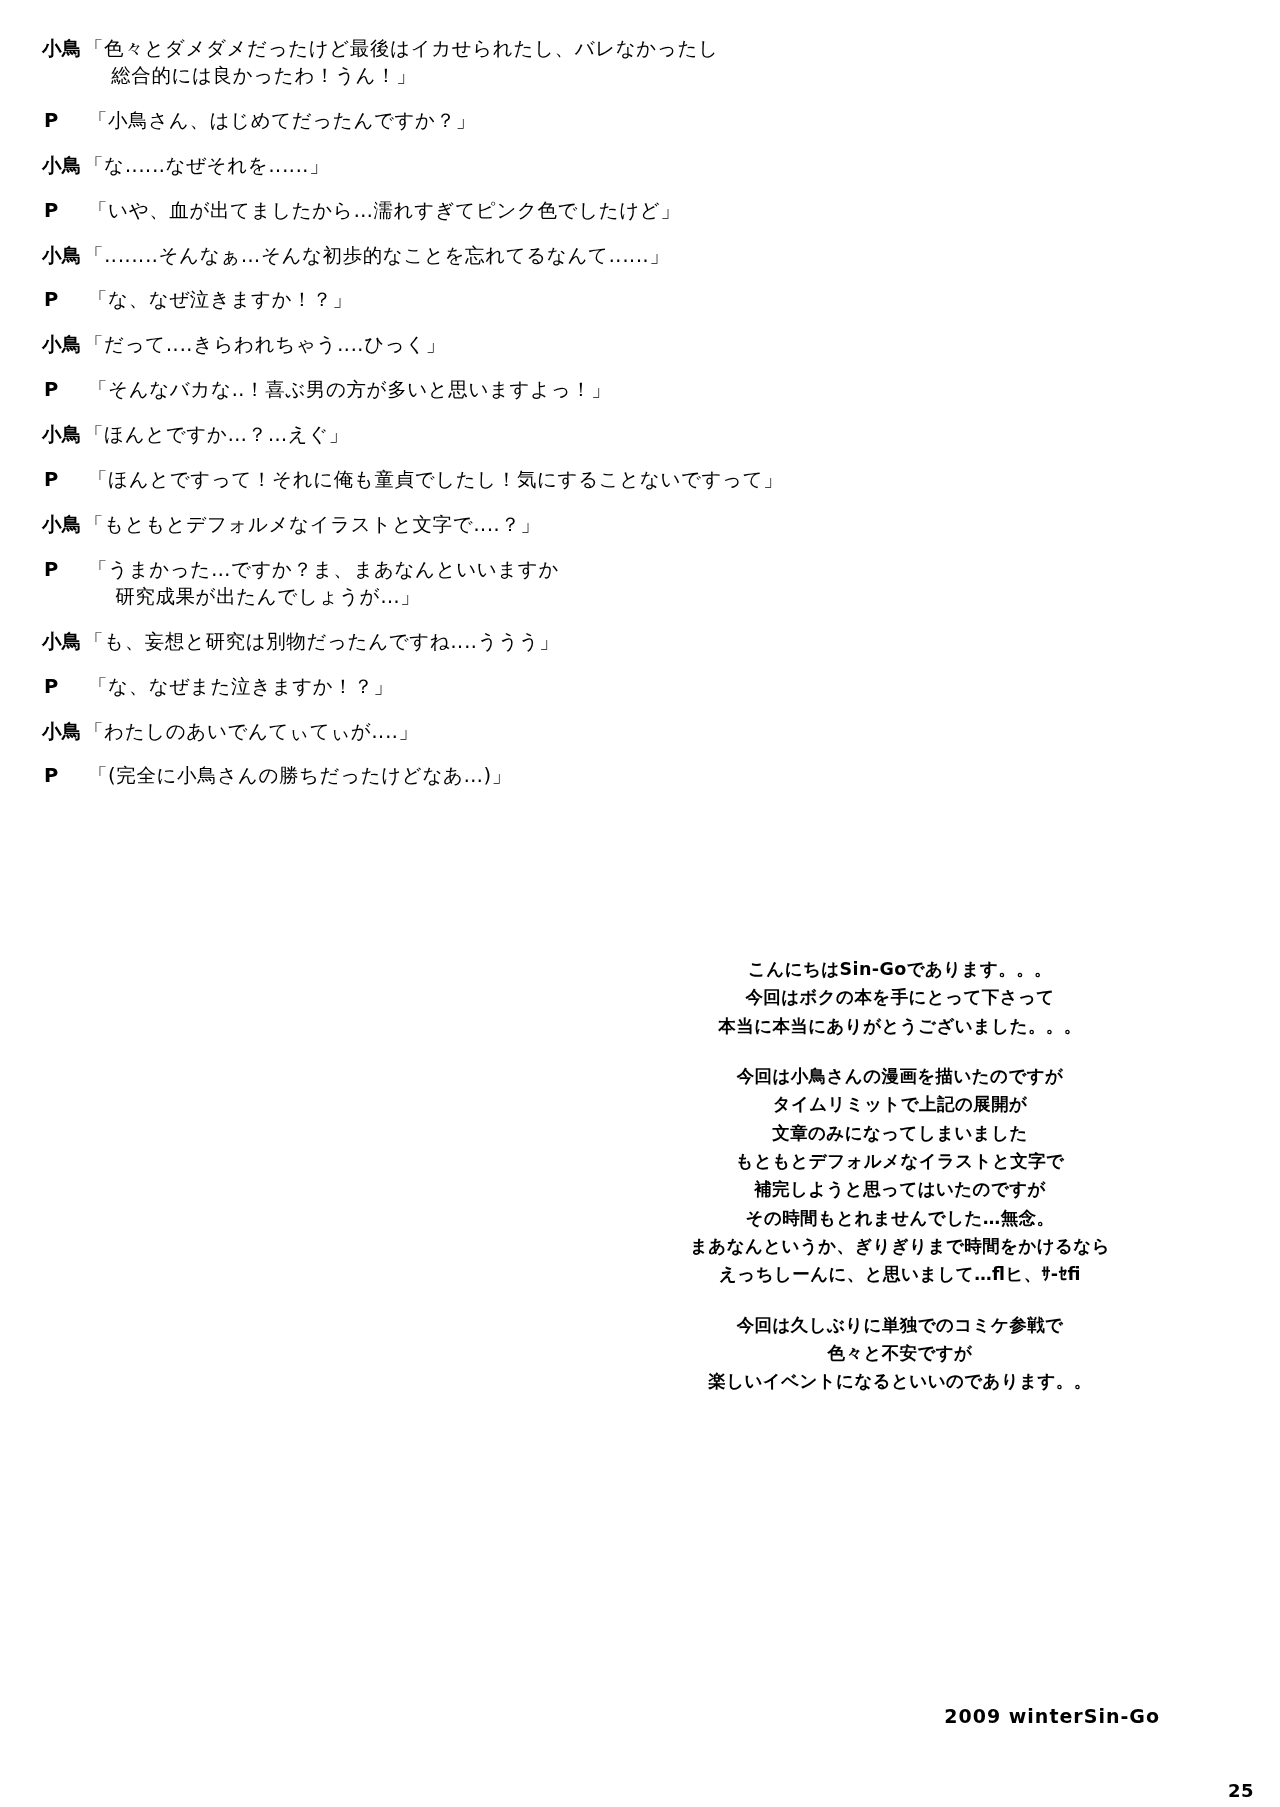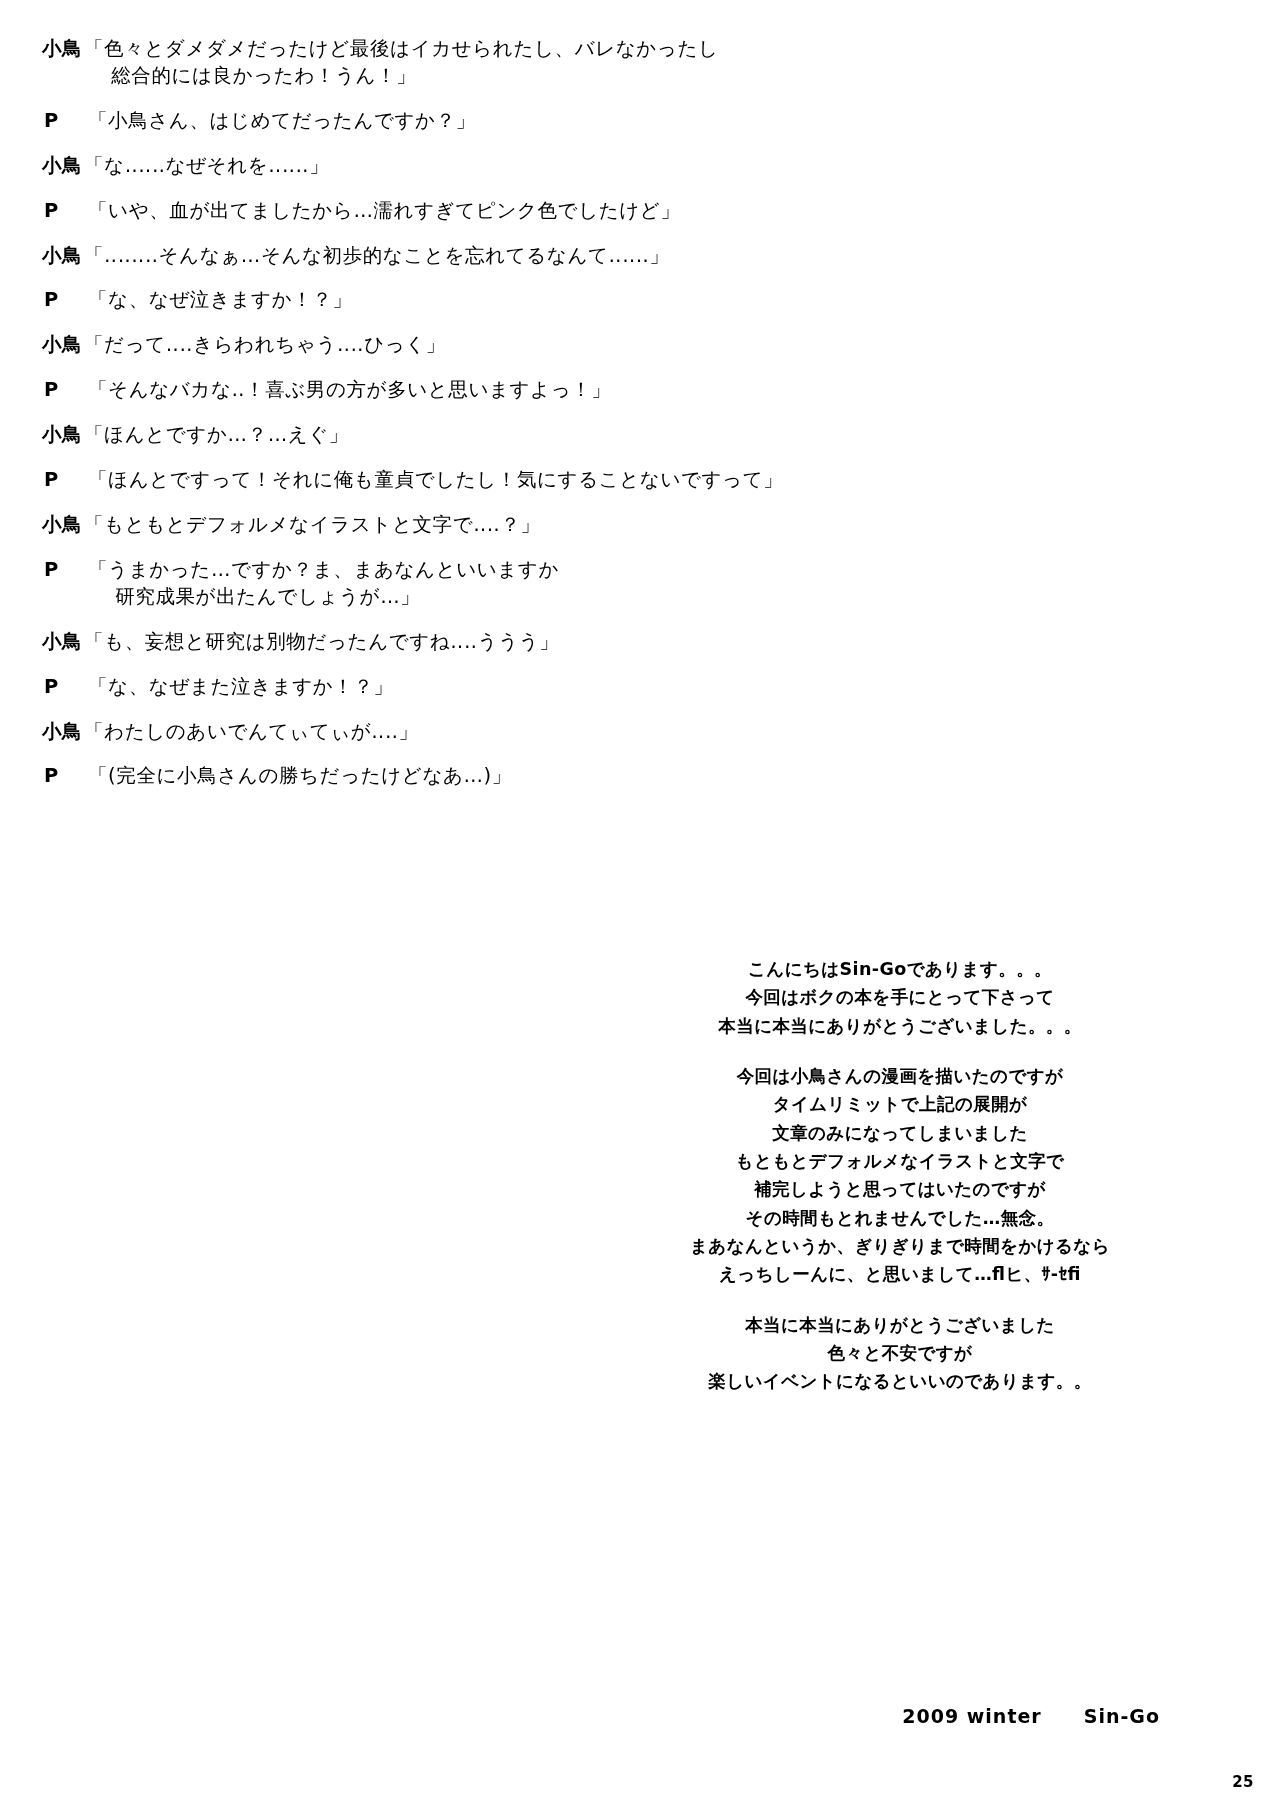--- a/index.html
+++ b/index.html
@@ -65,35 +65,34 @@
 
   
   #signature {
     position: absolute;
     left: 620px;
     top: 1705px;
     width: 560px;
     display: flex;
     justify-content: flex-end;
     align-items: baseline;
-    gap: 42px;
     font-weight: bold;
     font-size: 19px;
     letter-spacing: 1px;
     padding-right: 20px;
     box-sizing: border-box;
   }
 
   
   #page-number {
     position: absolute;
     right: 26px;
-    bottom: 16px;
-    font-weight: bold;
-    font-size: 15px;
+    bottom: 6px;
+    font-weight: bold;
+    font-size: 18px;
     letter-spacing: 0.5px;
   }
 </style>
 </head>
 <body>
 
 <div id="dialogue">
 
   <div class="dlg-line">
     <span class="dlg-speaker kotori">小鳥</span>
@@ -184,21 +183,21 @@
 今回はボクの本を手にとって下さって
 本当に本当にありがとうございました。。。</div>
   <div class="aw-block">今回は小鳥さんの漫画を描いたのですが
 タイムリミットで上記の展開が
 文章のみになってしまいました
 もともとデフォルメなイラストと文字で
 補完しようと思ってはいたのですが
 その時間もとれませんでした…無念。
 まあなんというか、ぎりぎりまで時間をかけるなら
 えっちしーんに、と思いまして…ﬂヒ、ｻ-ｾﬁ</div>
-  <div class="aw-block">本当に本当にありがとうございました
+  <div class="aw-block">今回は久しぶりに単独でのコミケ参戦で
 色々と不安ですが
 楽しいイベントになるといいのであります。。</div>
 </div>
 
 <div id="signature">
   <span>2009  winter</span>
   <span>Sin-Go</span>
 </div>
 
 <div id="page-number">25</div>

